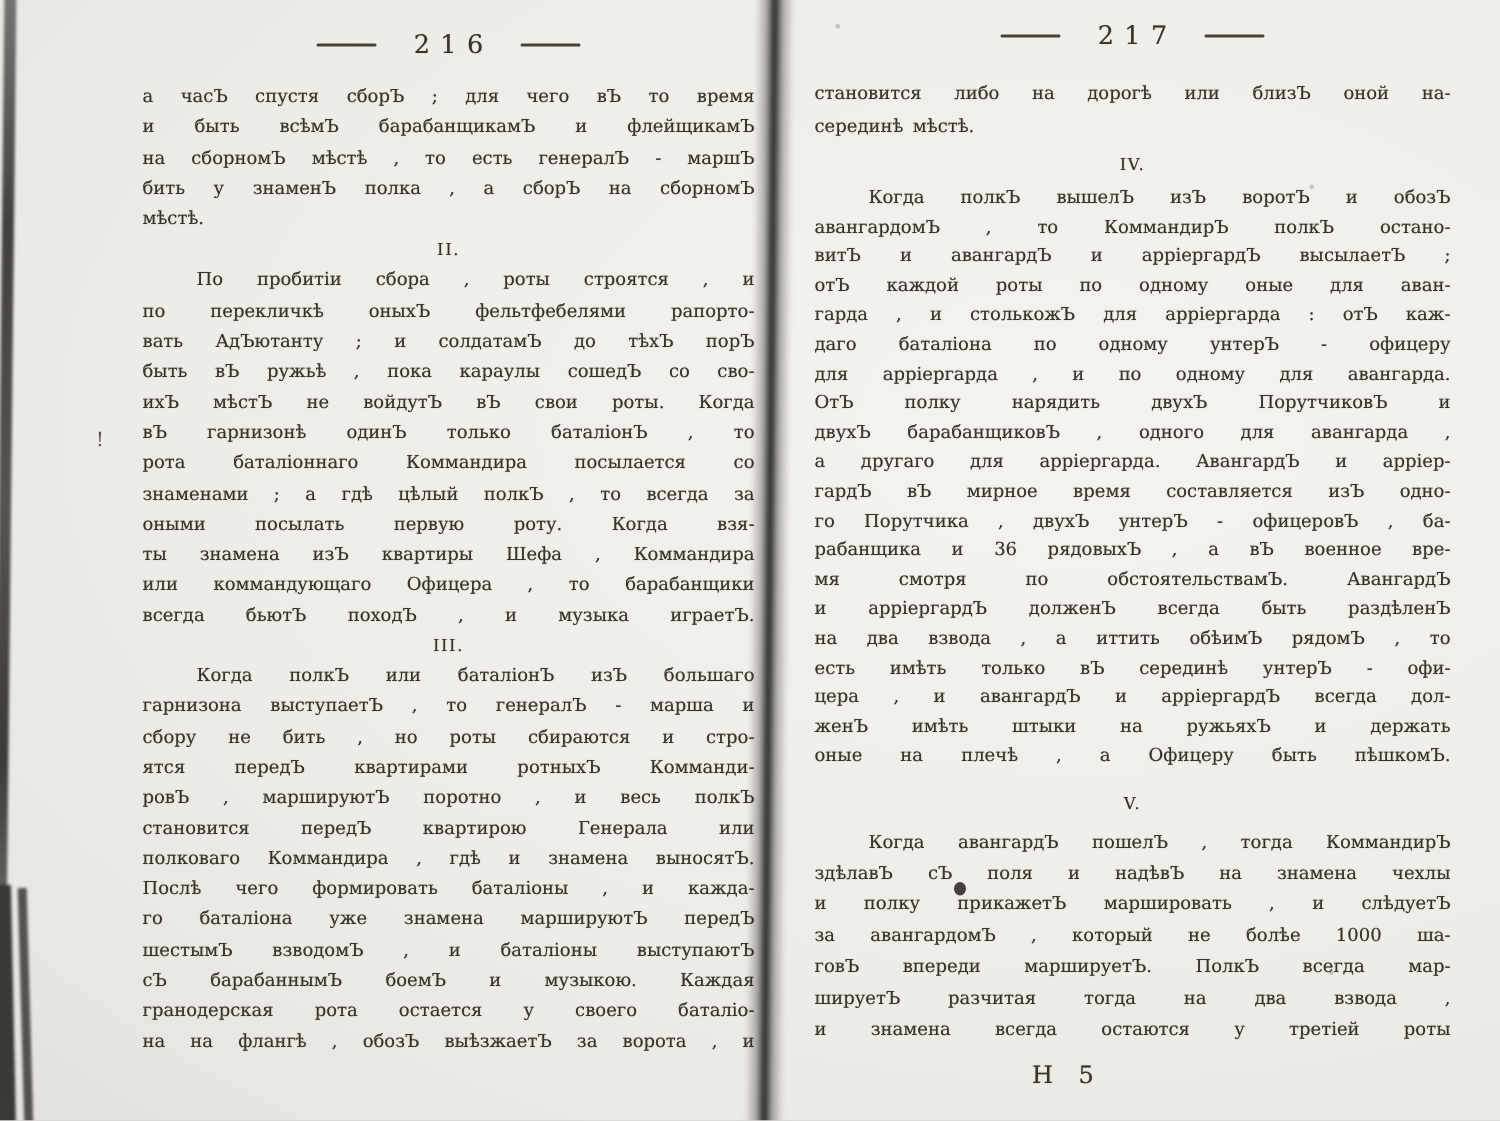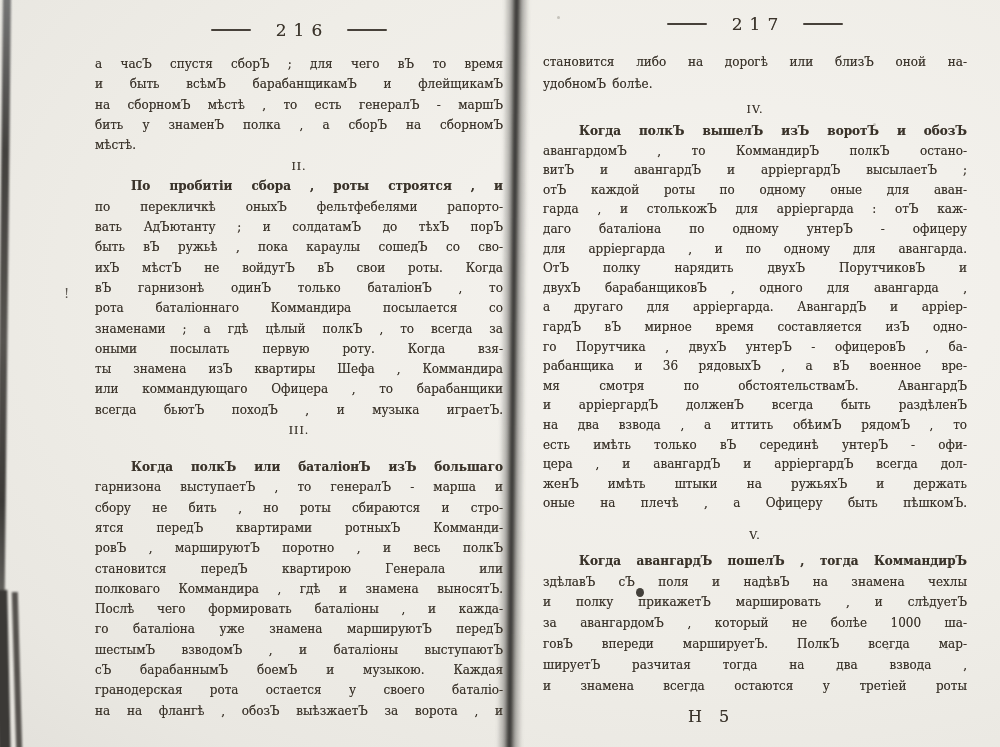--- a/index.html
+++ b/index.html
@@ -45,29 +45,29 @@
     font-size:12px; line-height:20.3px; word-spacing:2.5px;
     text-shadow: 0 0 .6px rgba(58,51,42,.55);
   }
   .page-left .para.top { margin-top:14px; }
   .page-right .para.top { margin-top:18px; line-height:21.5px; }
   .page-right .para.tight { line-height:19.6px; }
   .page-right .para.five { line-height:20.8px; }
 
   .tline { text-align:justify; text-align-last:justify; }
   .tline.short { text-align-last:left; }
-  .indent .tline:first-child { text-indent:36px;font-weight:bold; }
+  .indent .tline:first-child { text-indent:36px; }
 
   .sec-head {
     margin:0; text-align:center; font-weight:normal;
     font-size:11px; color:#3a332a; letter-spacing:1px;
     text-shadow: 0 0 .6px rgba(58,51,42,.55);
   }
   .page-left .sec-head.h2 { margin-top:5px; margin-bottom:3px; }
-  .page-left .sec-head.h3 { margin-top:4px; margin-bottom:20px; }
+  .page-left .sec-head.h3 { margin-top:4px; margin-bottom:3px; }
   .page-right .sec-head.h4 { margin-top:8px; margin-bottom:6px; }
   .page-right .sec-head.h5 { margin-top:15px; margin-bottom:9px; }
 
   .signature { margin-top:11px; padding-left:145px; font-size:16px; letter-spacing:6px; color:#3a332a; text-shadow:0 0 .6px rgba(58,51,42,.55); }
 </style>
 </head>
 <body>
 
 <div class="scan">
 
@@ -129,21 +129,21 @@
   </section>
 
   <section class="page page-right">
     <div class="page-header">
       <span class="rule"></span>
       <span class="page-num">217</span>
       <span class="rule"></span>
     </div>
     <div class="para top">
         <div class="tline">становится либо на дорогѣ или близЪ оной на-</div>
-        <div class="tline short">удобномЪ болѣе.</div>
+        <div class="tline short">серединѣ мѣстѣ.</div>
       </div>
     <h2 class="sec-head h4">IV.</h2>
     <div class="para indent tight">
         <div class="tline">Когда полкЪ вышелЪ изЪ воротЪ и обозЪ</div>
         <div class="tline">авангардомЪ , то КоммандирЪ полкЪ остано-</div>
         <div class="tline">витЪ и авангардЪ и арріергардЪ высылаетЪ ;</div>
         <div class="tline">отЪ каждой роты по одному оные для аван-</div>
         <div class="tline">гарда , и столькожЪ для арріергарда : отЪ каж-</div>
         <div class="tline">даго баталіона по одному унтерЪ - офицеру</div>
         <div class="tline">для арріергарда , и по одному для авангарда.</div>

